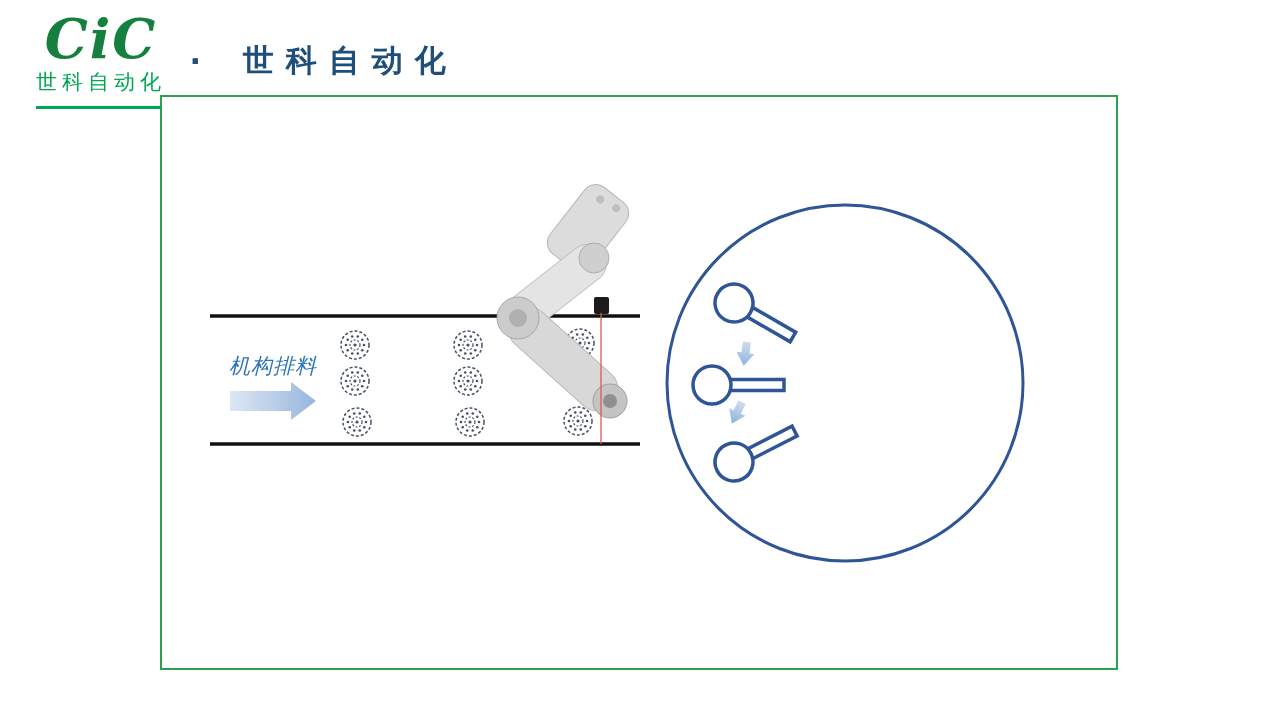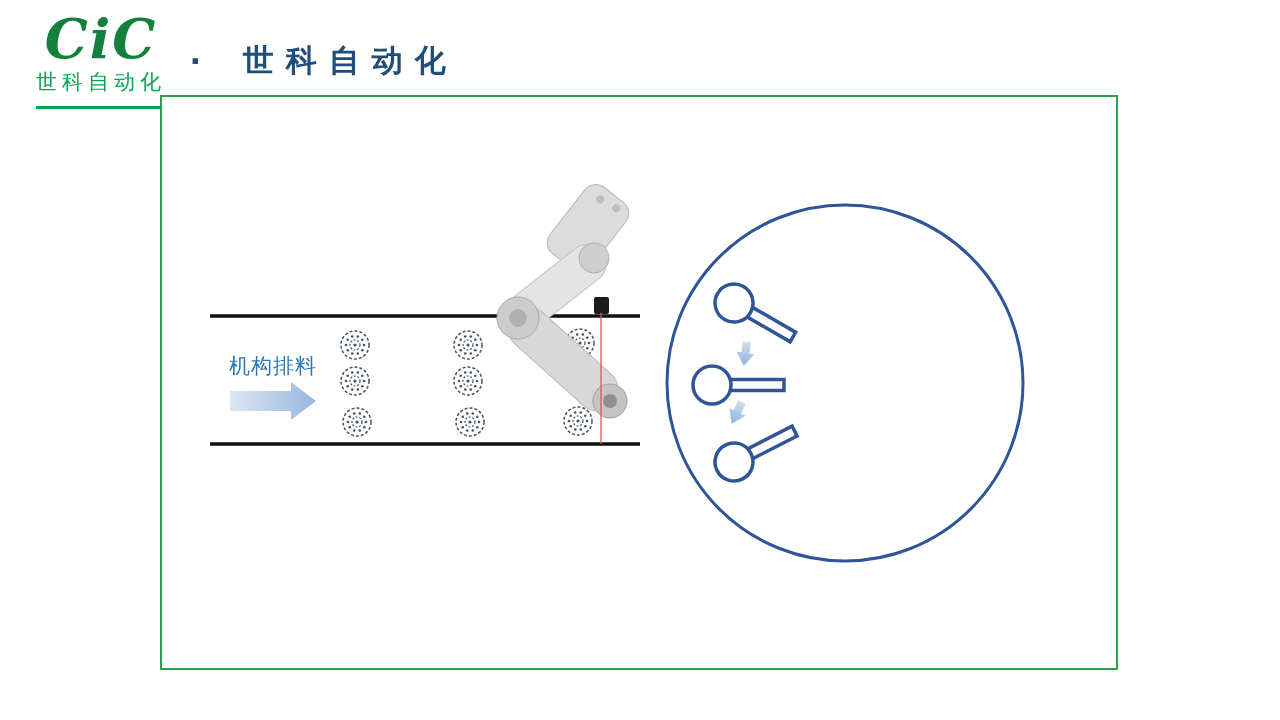--- a/index.html
+++ b/index.html
@@ -20,21 +20,21 @@
   }
   
   .header{position:absolute;left:190px;top:40px;display:flex;align-items:center;}
   .bullet{font-size:38px;font-weight:bold;color:#1F4E79;margin-right:40px;line-height:38px;}
   .title{
     margin:0;font-size:31px;font-weight:bold;color:#1F4E79;letter-spacing:12px;
   }
   
   .frame{
     position:absolute;left:160px;top:95px;width:958px;height:575px;
-    border:2px solid #2E9E50;box-sizing:border-box;background:#ffffff;
+    border:2px solid #2E9E50;box-sizing:border-box;background:#ffffff;font-style:italic;
   }
   .frame svg{position:absolute;left:0;top:0;}
   .flow-label{
     position:absolute;left:67px;top:255px;
     font-size:21px;color:#2E75B6;letter-spacing:1px;
   }
 </style>
 </head>
 <body>
 

